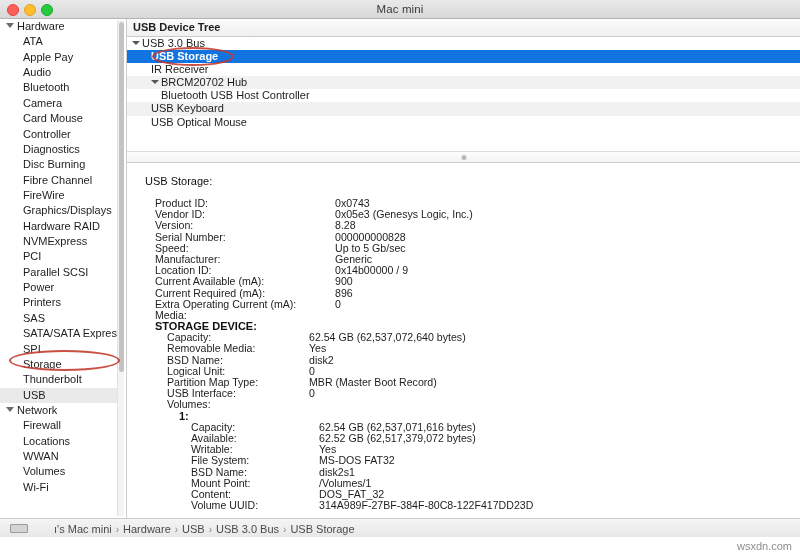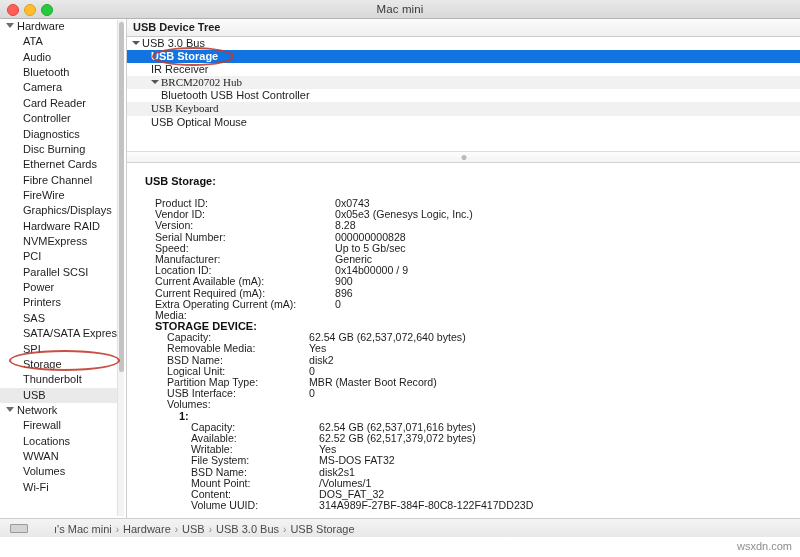--- a/index.html
+++ b/index.html
@@ -164,21 +164,21 @@
   }
 
   .tree-row {
     position: relative;
     height: 13.1px;
     line-height: 13.1px;
     font-size: 11px;
     color: #1d1d1d;
     white-space: nowrap;
   }
-  .tree-row.stripe { background: #f1f1f1; font-family: Liberation Serif, serif; }
+  .tree-row.stripe { background: #f1f1f1; }
   .tree-row.selected {
     background: #1274e0;
     color: #ffffff;
   }
   .tree-ind-0 { padding-left: 5px; }
   .tree-ind-1 { padding-left: 24px; }
   .tree-ind-2 { padding-left: 34px; }
 
   .tree-tri {
     display: inline-block;
@@ -213,21 +213,21 @@
   .detail {
     position: relative;
     height: 356px;
     background: #ffffff;
     padding: 12px 0 0 18px;
     overflow: hidden;
   }
 
   .detail-title {
     font-size: 11px;
-    font-weight: bold;
+    font-weight: normal;
     color: #111;
     margin-bottom: 11px;
   }
 
   .kv {
     display: flex;
     font-size: 10.6px;
     color: #1d1d1d;
     line-height: 11.2px;
     height: 11.2px;
@@ -340,28 +340,28 @@
       </div>
       <div class="win-title">Mac mini</div>
     </div>
 
     <div class="body">
 
       <div class="sidebar">
         <div class="side-list" id="side-list">
             <div class="side-row group"><span class="disc-tri"></span><span>Hardware</span></div>
             <div class="side-row child"><span>ATA</span></div>
+            <div class="side-row child"><span>Apple Pay</span></div>
             <div class="side-row child"><span>Audio</span></div>
             <div class="side-row child"><span>Bluetooth</span></div>
             <div class="side-row child"><span>Camera</span></div>
-            <div class="side-row child"><span>Card Reader</span></div>
+            <div class="side-row child"><span>Card Mouse</span></div>
             <div class="side-row child"><span>Controller</span></div>
             <div class="side-row child"><span>Diagnostics</span></div>
             <div class="side-row child"><span>Disc Burning</span></div>
-            <div class="side-row child"><span>Ethernet Cards</span></div>
             <div class="side-row child"><span>Fibre Channel</span></div>
             <div class="side-row child"><span>FireWire</span></div>
             <div class="side-row child"><span>Graphics/Displays</span></div>
             <div class="side-row child"><span>Hardware RAID</span></div>
             <div class="side-row child"><span>NVMExpress</span></div>
             <div class="side-row child"><span>PCI</span></div>
             <div class="side-row child"><span>Parallel SCSI</span></div>
             <div class="side-row child"><span>Power</span></div>
             <div class="side-row child"><span>Printers</span></div>
             <div class="side-row child"><span>SAS</span></div>

